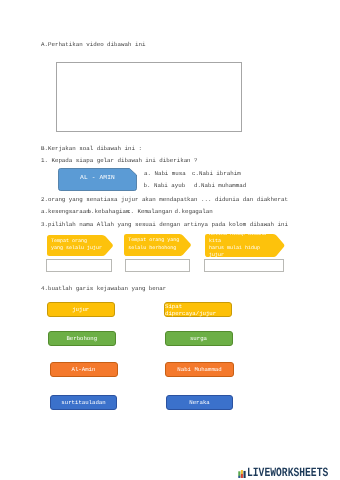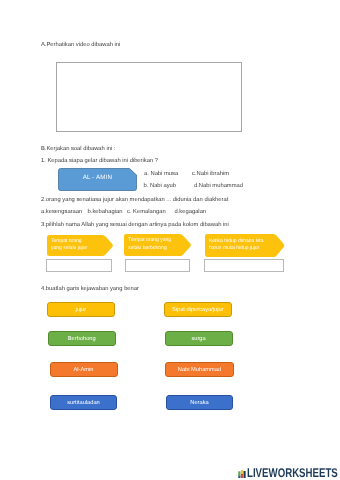--- a/index.html
+++ b/index.html
@@ -1,21 +1,21 @@
 <!DOCTYPE html>
 <html><head>
 <meta charset="utf-8">
 <title>Worksheet</title>
 <style>
   html,body{margin:0;padding:0;}
   body{width:340px;height:480px;background:#ffffff;overflow:hidden;
        font-family:"Liberation Sans",sans-serif;color:#3a3a3a;
        -webkit-font-smoothing:antialiased;-moz-osx-font-smoothing:grayscale;
        text-rendering:geometricPrecision;}
-  .page{position:relative;width:340px;height:480px;will-change:transform;transform:translateZ(0);}
+  .page{position:relative;width:340px;height:480px;will-change:transform;transform:translateZ(0);font-family:Liberation Mono, monospace;}
 
   .txt{position:absolute;white-space:nowrap;font-size:5.8px;line-height:6px;color:#3c3c3c;}
 
   .vidbox{position:absolute;left:56px;top:62px;width:186px;height:70px;
           border:1px solid #a6a6a6;box-sizing:border-box;background:#fff;}
 
   
   .badge{position:absolute;left:58px;top:168px;width:79px;height:23px;}
   .badge svg{display:block;}
   .badge .lbl{position:absolute;left:0;top:-2.4px;width:79px;height:23px;

